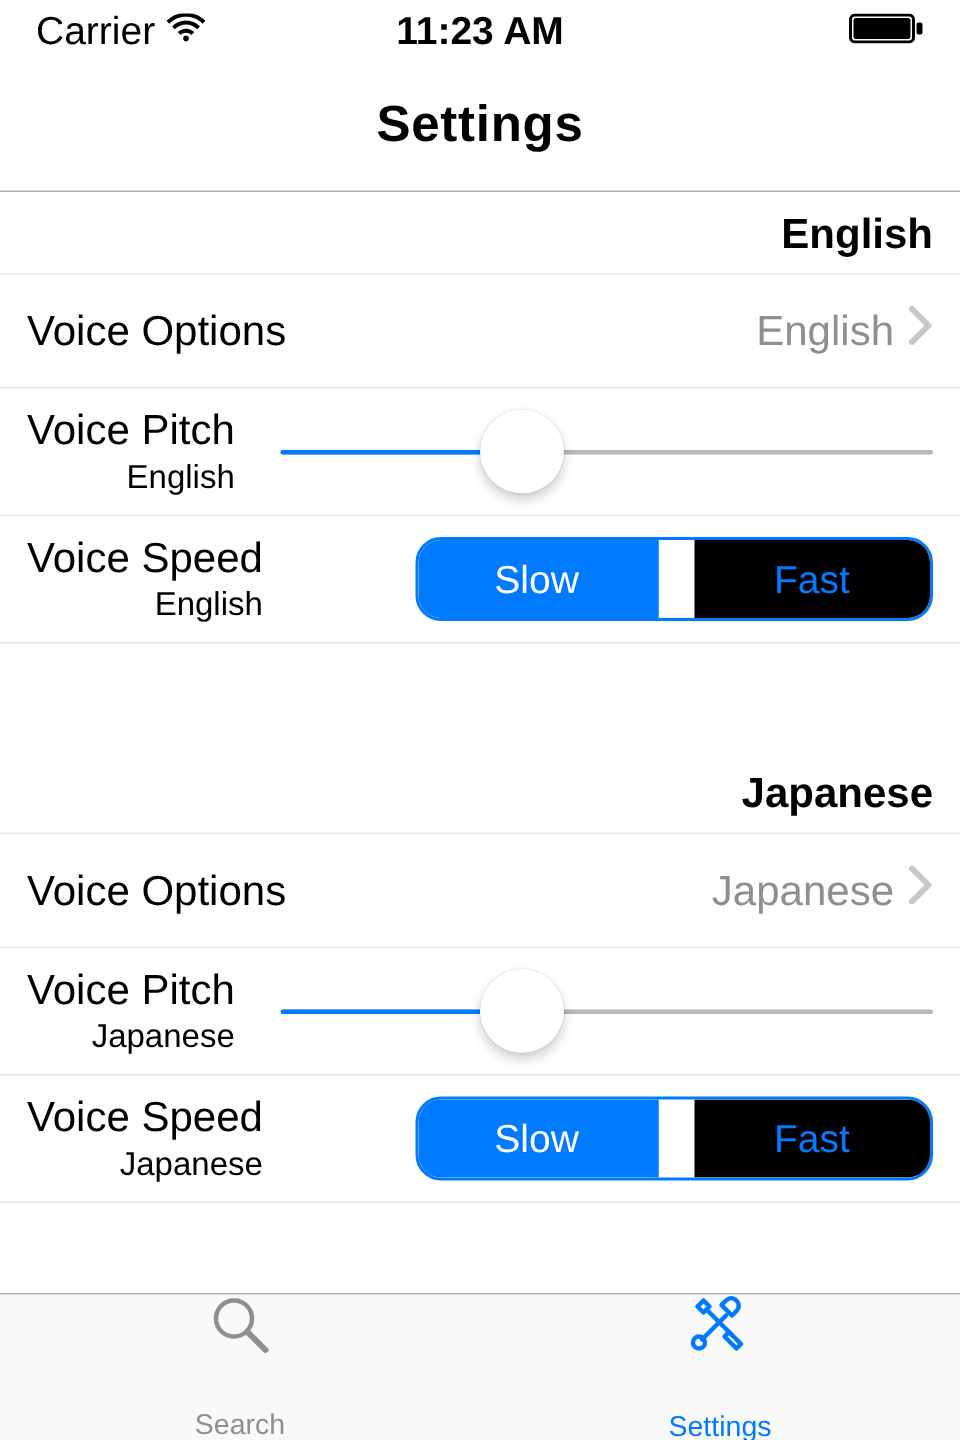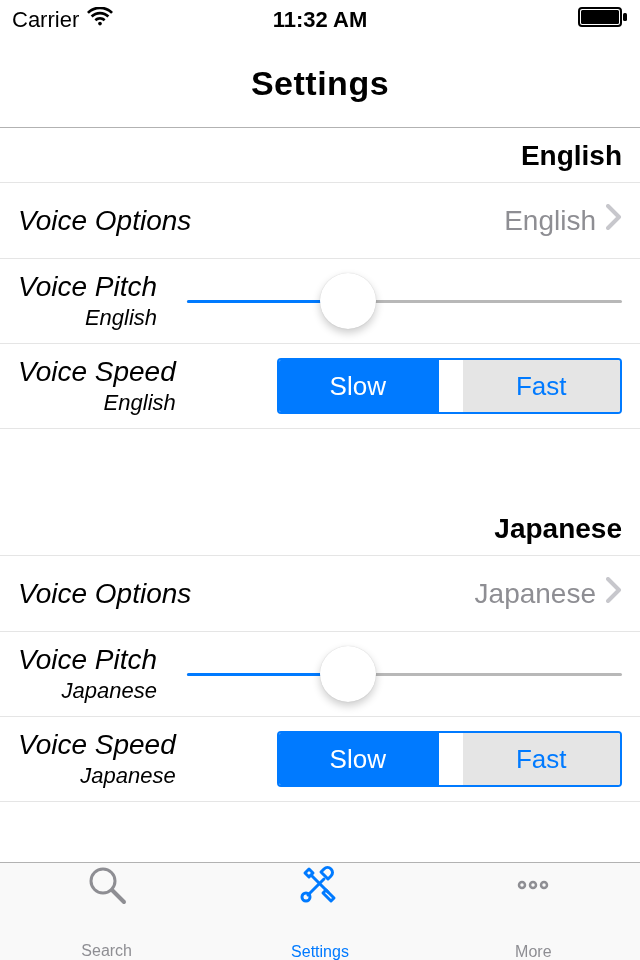--- a/index.html
+++ b/index.html
@@ -12,22 +12,22 @@
       overflow: hidden;
       position: relative;
     }
 
     
     .status-bar {
       height: 40px;
       display: flex;
       align-items: center;
       justify-content: space-between;
-      padding: 0 12px;
-      font-size: 22px;
+      padding: 0 24px;
+      font-size: 26px;
       font-weight: 500;
     }
     .status-left { display: flex; align-items: center; gap: 8px; }
     .status-time { font-weight: 600; position: absolute; left: 50%; transform: translateX(-50%); }
     .status-right { display: flex; align-items: center; }
 
     
     .nav-header {
       height: 88px;
       display: flex;
@@ -61,21 +61,20 @@
       border-bottom: 1px solid #e5e5e5;
       display: flex;
       align-items: center;
       justify-content: space-between;
     }
     .row-labels {
       display: flex;
       flex-direction: column;
       gap: 2px;
       flex: 0 0 auto;
-      font-style: italic;
     }
     .row-title {
       font-size: 28px;
       font-weight: 400;
     }
     .row-sub {
       font-size: 22px;
       font-weight: 400;
       color: #000;
     }
@@ -123,32 +122,32 @@
       transform: translate(-50%, -50%);
       box-shadow: 0 4px 8px rgba(0,0,0,0.2), 0 0 1px rgba(0,0,0,0.2);
     }
 
     
     .seg {
       display: flex;
       width: 345px;
       height: 56px;
       border: 2px solid #007aff;
-      border-radius: 4px;
+      border-radius: 17px;
       overflow: hidden;
       gap: 24px;
     }
     .seg-item {
       flex: 1;
       display: flex;
       align-items: center;
       justify-content: center;
       font-size: 26px;
       color: #007aff;
-      background: #e5e5e5;
+      background: #000000;
     }
     .seg-item.selected {
       background: #007aff;
       color: #fff;
     }
     .seg-item:not(:last-child) {
       border-right: 2px solid #007aff;
     }
 
     .section-gap {
@@ -169,40 +168,40 @@
     .tab {
       flex: 1;
       display: flex;
       flex-direction: column;
       align-items: center;
       justify-content: center;
       gap: 3px;
       color: #8e8e93;
     }
     .tab.active { color: #007aff; }
-    .tab-label { font-size: 16px; margin-top: 33px; }
+    .tab-label { font-size: 19px; margin-top: 33px; }
     .tab-icon { height: 48px; display:flex; align-items:center; justify-content:center; }
 
     
     .wifi svg { width: 26px; height: 20px; }
     .battery { width: 50px; height: 20px; }
   </style>
 </head>
 <body>
 
 <div class="status-bar">
   <div class="status-left">
     <span>Carrier</span>
     <span class="wifi">
       <svg viewBox="0 0 26 20">
           <path d="M13 18.5c1 0 1.9-.8 1.9-1.9S14 14.7 13 14.7s-1.9.8-1.9 1.9.9 1.9 1.9 1.9zm-5.5-6.1c1.5-1.5 3.4-2.3 5.5-2.3s4 .8 5.5 2.3l-1.9 1.9c-1-1-2.3-1.5-3.6-1.5s-2.6.5-3.6 1.5l-1.9-1.9zM3.7 8.6C6.2 6.1 9.5 4.7 13 4.7s6.8 1.4 9.3 3.9l-1.9 1.9C18.4 8.5 15.8 7.4 13 7.4S7.6 8.5 5.6 10.5L3.7 8.6zM0 4.9C3.5 1.4 8.1-.5 13-.5s9.5 1.9 13 5.4l-1.9 1.9C21.1 3.8 17.2 2.2 13 2.2S4.9 3.8 1.9 6.8L0 4.9z" fill="#000"></path>
         </svg>
     </span>
   </div>
-  <span class="status-time">11:32 AM</span>
+  <span class="status-time">11:23 AM</span>
   <div class="status-right">
     <span>
       <svg class="battery" viewBox="0 0 50 20">
           <rect x="1" y="1" width="42" height="18" rx="3" fill="none" stroke="#000" stroke-width="2"></rect>
           <rect x="3" y="3" width="38" height="14" rx="1.5" fill="#000"></rect>
           <rect x="45" y="6" width="4" height="8" rx="1.5" fill="#000"></rect>
         </svg>
     </span>
   </div>
 </div>
@@ -315,23 +314,13 @@
             <line x1="13" y1="12" x2="30" y2="29"></line>
             <path d="M28 27l8 8-3 3-8-8z"></path>
           <path d="M33 6c2 2 2 5 0 7l-3 3-7-7 3-3c2-2 5-2 7 0z"></path>
             <line x1="26" y1="16" x2="10" y2="32"></line>
             <circle cx="8" cy="34" r="4"></circle>
         </g>
       </svg>
     </span>
     <span class="tab-label">Settings</span>
   </div>
-  <div class="tab">
-    <span class="tab-icon">
-      <svg width="44" height="44" viewBox="0 0 44 44">
-          <circle cx="11" cy="22" r="3" fill="none" stroke="#8e8e93" stroke-width="2.5"></circle>
-          <circle cx="22" cy="22" r="3" fill="none" stroke="#8e8e93" stroke-width="2.5"></circle>
-          <circle cx="33" cy="22" r="3" fill="none" stroke="#8e8e93" stroke-width="2.5"></circle>
-        </svg>
-    </span>
-    <span class="tab-label">More</span>
-  </div>
 </div>
 
 </body></html>

